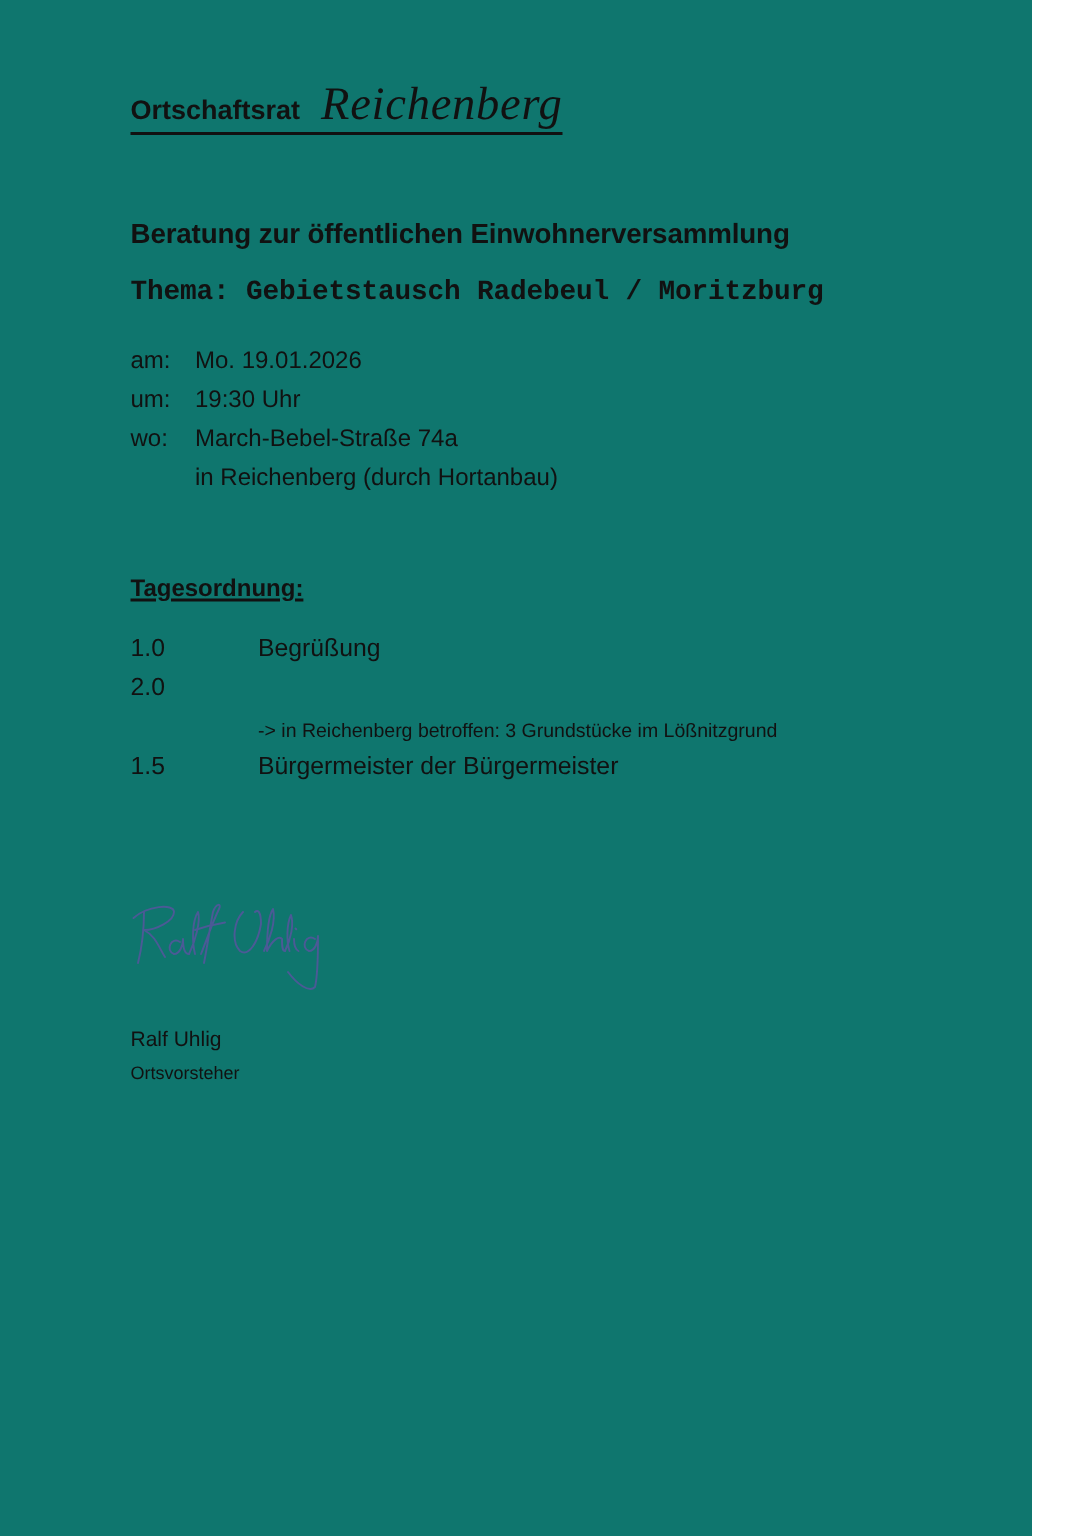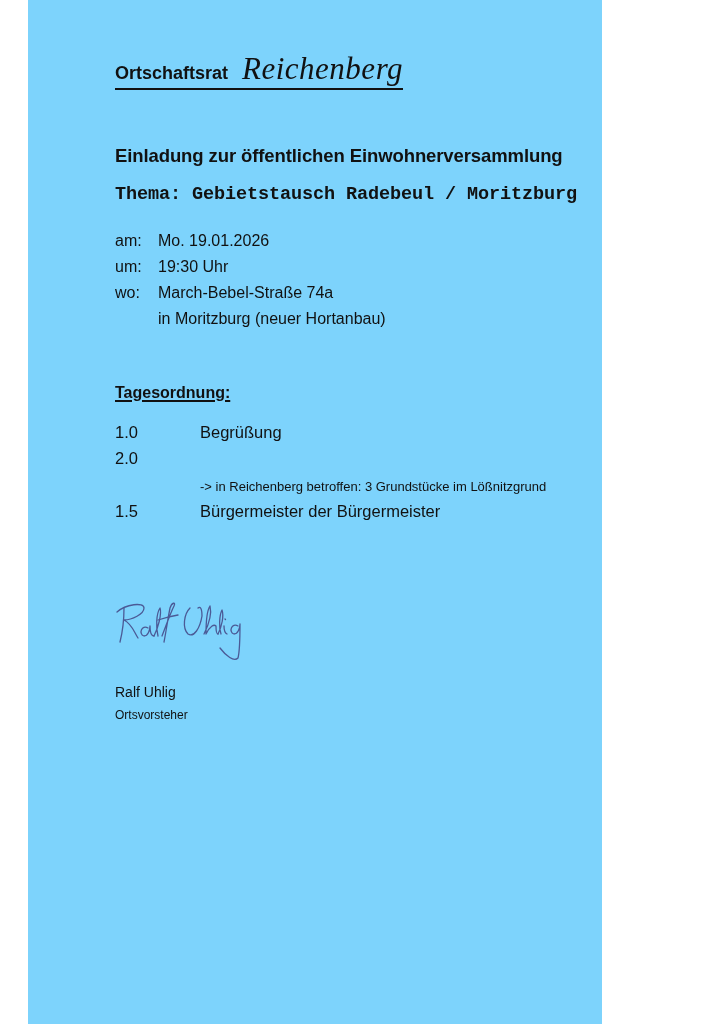--- a/index.html
+++ b/index.html
@@ -11,23 +11,22 @@
       width: 724px;
       height: 1024px;
       position: relative;
       overflow: hidden;
       font-family: "Liberation Sans", "DejaVu Sans", sans-serif;
       color: #111111;
     }
     .page {
       position: absolute;
       left: 0; top: 0;
-      width: 574px; height: 1024px;
-      background: #7dd3fc;
-      margin-left: 28px;
+      width: 688px; height: 1024px;
+      background: #0f766e;
     }
     .abs { position: absolute; white-space: nowrap; }
 
     
     .header {
       left: 87px;
       top: 53px;
       display: flex;
       align-items: baseline;
       border-bottom: 2px solid #111;
@@ -113,38 +112,38 @@
 </head>
 <body>
 
 <div class="page">
 
   <div class="abs header">
     <span class="header-label">Ortschaftsrat</span>
     <span class="header-place">Reichenberg</span>
   </div>
 
-  <div class="abs title-line" style="top:145px;">Einladung zur öffentlichen Einwohnerversammlung</div>
+  <div class="abs title-line" style="top:145px;">Beratung zur öffentlichen Einwohnerversammlung</div>
   <div class="abs title-line" style="top:184px;font-family:Liberation Mono, monospace;">Thema: Gebietstausch Radebeul / Moritzburg</div>
 
   <div class="abs detail-row" style="top:232px;">
     <span class="detail-label">am:</span>
     <span class="detail-value">Mo. 19.01.2026</span>
   </div>
   <div class="abs detail-row" style="top:258px;">
     <span class="detail-label">um:</span>
     <span class="detail-value">19:30 Uhr</span>
   </div>
   <div class="abs detail-row" style="top:284px;">
     <span class="detail-label">wo:</span>
     <span class="detail-value">March-Bebel-Straße 74a</span>
   </div>
   <div class="abs detail-row" style="top:310px;">
     <span class="detail-label"></span>
-    <span class="detail-value">in Moritzburg (neuer Hortanbau)</span>
+    <span class="detail-value">in Reichenberg (durch Hortanbau)</span>
   </div>
 
   <div class="abs agenda-heading" style="top:384px;">Tagesordnung:</div>
 
   <div class="abs agenda-row" style="top:423px;justify-content:space-between;">
     <span class="agenda-num">1.0</span>
     <span>Begrüßung</span>
   </div>
   <div class="abs agenda-row" style="top:449px;">
     <span class="agenda-num">2.0</span>

